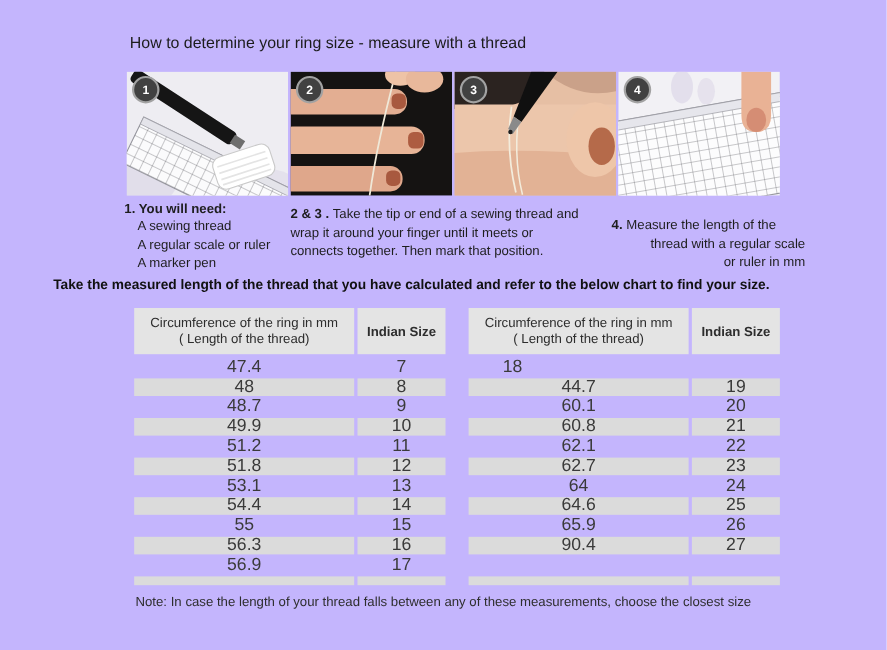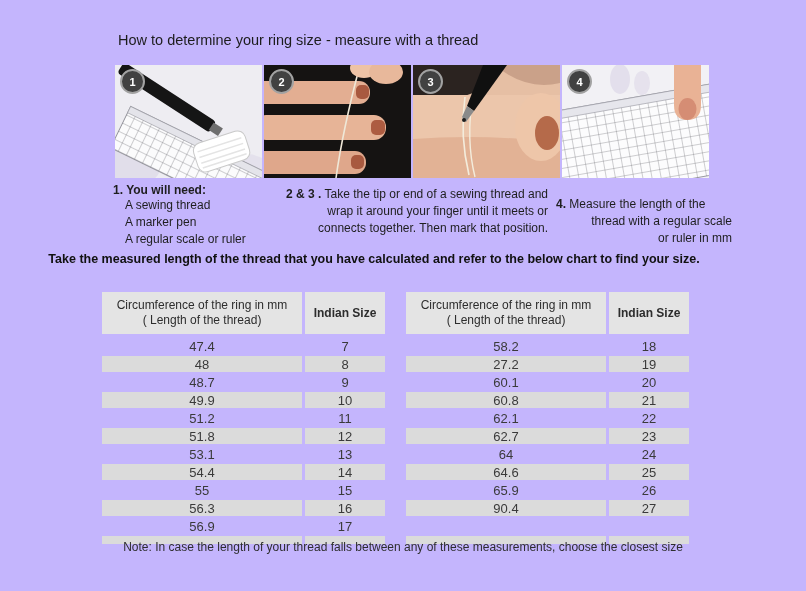--- a/index.html
+++ b/index.html
@@ -17,43 +17,43 @@
   .badge {
     position:absolute; top:4px; left:5px; width:21px; height:21px; border-radius:50%;
     background:#414141; border:2px solid #a2a2a2; color:#ffffff;
     font-size:11px; font-weight:bold; display:flex; align-items:center; justify-content:center;
   }
   
   .steps { position:absolute; left:0; top:183px; width:806px; font-size:12px; color:#1e1e1e; }
   .step-1 { position:absolute; left:113px; top:0; }
   .step-1 .heading { font-weight:bold; }
   .step-1 .item { padding-left:12px; line-height:17px; }
-  .step-23 { position:absolute; left:254px; top:3px; width:294px; text-align:right; line-height:17px; }
+  .step-23 { position:absolute; left:264px; top:3px; width:294px; text-align:left; line-height:17px; }
   .step-4 { position:absolute; left:556px; top:3px; width:176px; line-height:17px;margin-top:10px; }
   .step-4 .indent { padding-left:14px;text-align:right; }
   .prefix { font-weight:bold; }
   
   .chart-intro {
     position:absolute; left:0; top:252px; width:748px; text-align:center;
     font-size:12.5px; font-weight:bold; color:#111111;
   }
   
-  .tables { position:absolute; left:102px; top:280px; display:flex; gap:21px;margin-top:12px; }
+  .tables { position:absolute; left:122px; top:280px; display:flex; gap:21px; }
   .size-table { width:283px; }
   .thead { display:flex; gap:3px; height:42px; margin-bottom:4px; }
   .th {
     background:#e4e4e4; display:flex; flex-direction:column; justify-content:center;
     text-align:center; font-size:12px; color:#2d2d2d; line-height:15px;
   }
   .th-circ { width:200px; }
   .th-size { width:80px; font-weight:bold; }
   .trow { display:flex; gap:3px; height:16px; margin-bottom:2px; }
   .tcell {
     display:flex; align-items:center; justify-content:center;
-    font-size:13px; color:#3a3a3a;
+    font-size:16px; color:#3a3a3a;
   }
   .tcell-circ { width:200px; }
   .tcell-size { width:80px; }
   .shaded { background:#dbdbdb; }
   .empty-row { height:18px; }
   .partial-row { display:flex; gap:3px; height:8px; }
   .partial-row .pcell { background:#dbdbdb; }
   .pcell-circ { width:200px; } .pcell-size { width:80px; }
   
   .note {
@@ -155,22 +155,22 @@
       </svg>
       <div class="badge">4</div>
     </div>
 
   </div>
 
   <div class="steps">
     <div class="step-1">
       <div class="heading">1. You will need:</div>
       <div class="item">A sewing thread</div>
+      <div class="item">A regular scale or ruler</div>
       <div class="item">A marker pen</div>
-      <div class="item">A regular scale or ruler</div>
     </div>
     <div class="step-23">
       <div class="line">
         <span class="prefix">2 &amp; 3 .</span>
         <span>Take the tip or end of a sewing thread and</span>
       </div>
       <div class="line">wrap it around your finger until it meets or</div>
       <div class="line">connects together. Then mark that position.</div>
     </div>
     <div class="step-4">
@@ -250,25 +250,24 @@
     <div class="size-table">
       <div class="thead">
         <div class="th th-circ">
           <span>Circumference of the ring in mm</span>
           <span>( Length of the thread)</span>
         </div>
         <div class="th th-size">Indian Size</div>
       </div>
       <div class="tbody">
           <div class="trow">
-            <div class="tcell tcell-circ">58.2</div>
             <div class="tcell tcell-size">18</div>
           </div>
           <div class="trow">
-            <div class="tcell tcell-circ shaded">27.2</div>
+            <div class="tcell tcell-circ shaded">44.7</div>
             <div class="tcell tcell-size shaded">19</div>
           </div>
           <div class="trow">
             <div class="tcell tcell-circ">60.1</div>
             <div class="tcell tcell-size">20</div>
           </div>
           <div class="trow">
             <div class="tcell tcell-circ shaded">60.8</div>
             <div class="tcell tcell-size shaded">21</div>
           </div>

